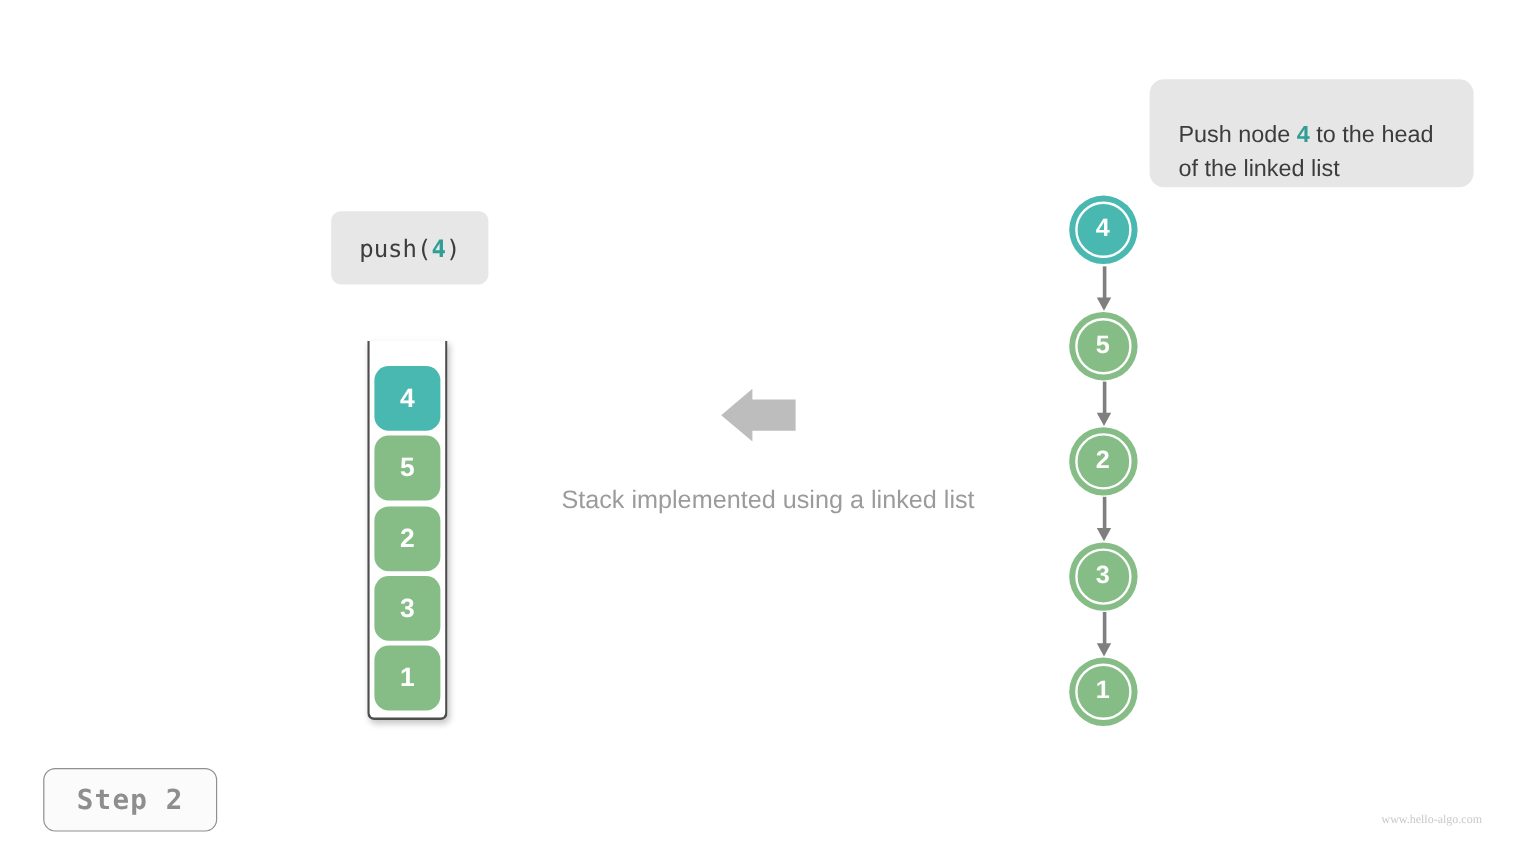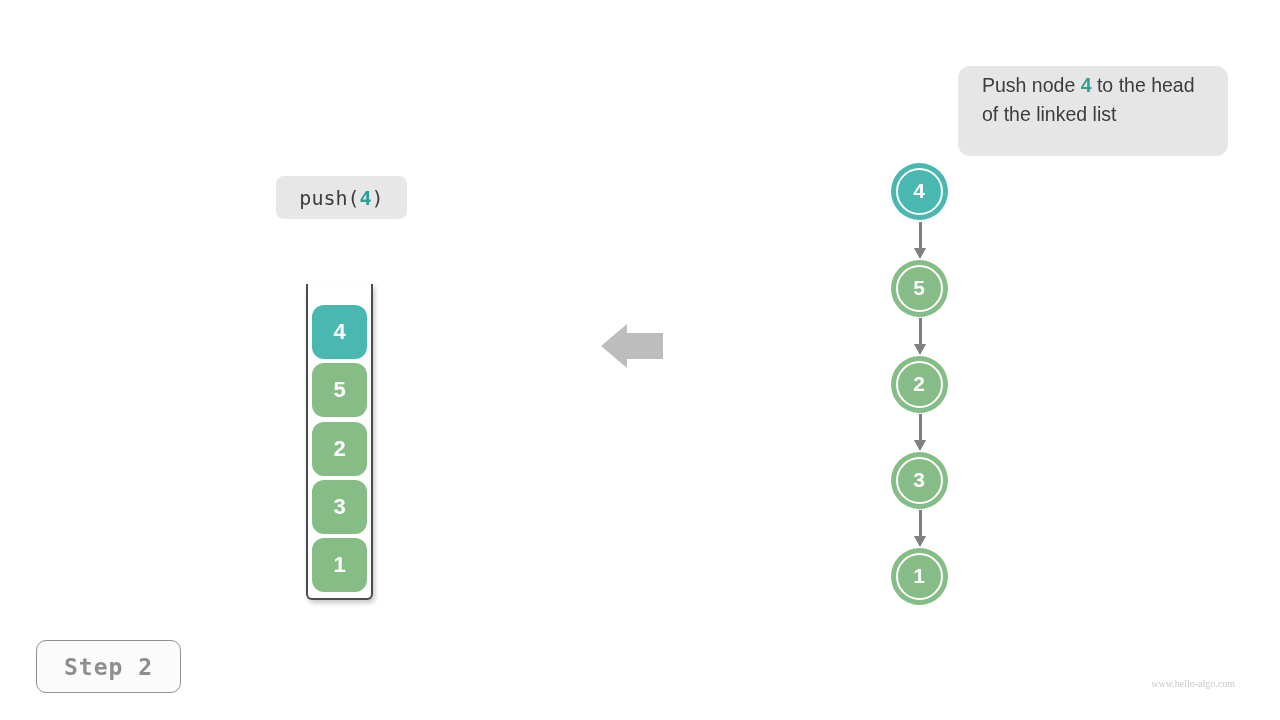--- a/index.html
+++ b/index.html
@@ -4,26 +4,26 @@
 <style>
   html,body{margin:0;padding:0;background:#ffffff;}
   .canvas{
     position:relative;width:1280px;height:720px;background:#ffffff;overflow:hidden;
     font-family:"Liberation Sans",sans-serif;
   }
   
   .callout{
     position:absolute;left:958px;top:66px;width:270px;height:90px;
     background:var(--callout-bg,#e6e6e6);border-radius:12px;box-sizing:border-box;
-    padding:5px 24px;font-size:19.5px;line-height:29px;color:#3c3c3c;
+    padding:32px 24px;font-size:19.5px;line-height:29px;color:#3c3c3c;
   }
   .hl{color:var(--accent-text,#2f9e94);font-weight:bold;}
   
   .op-badge{
-    position:absolute;left:276px;top:176px;width:131px;height:43px;
+    position:absolute;left:276px;top:176px;width:131px;height:61px;
     background:var(--badge-bg,#e7e7e7);border-radius:8px;
     display:flex;align-items:center;justify-content:center;
     font-family:"DejaVu Sans Mono",monospace;font-size:20px;color:#3d3d3d;
   }
   
   .stack-wrap{
     position:absolute;left:306px;top:284px;width:67px;height:316px;box-sizing:border-box;
     border-left:2px solid var(--container-line,#4d4d4d);
     border-right:2px solid var(--container-line,#4d4d4d);
     border-bottom:2px solid var(--container-line,#4d4d4d);
@@ -111,20 +111,21 @@
       <span>3</span>
     </div>
   <div class="stack-block" style="left: 312px; top: 538px; --c: #86bd86;">
       <span>1</span>
     </div>
 
   <svg class="big-arrow" width="64" height="50" viewBox="0 0 64 50">
     <polygon points="1,24 27,2 27,11 63,11 63,37 27,37 27,46"></polygon>
   </svg>
 
+  <div class="caption">Stack implemented using a linked list</div>
 
 
   <div class="ll-node" style="left: 891px; top: 163px; --c: #49b8b0;">
       <div class="ll-node-inner">
         <span>4</span>
       </div>
     </div>
   <div class="ll-node" style="left: 891px; top: 260px; --c: #86bd86;">
       <div class="ll-node-inner">
         <span>5</span>

